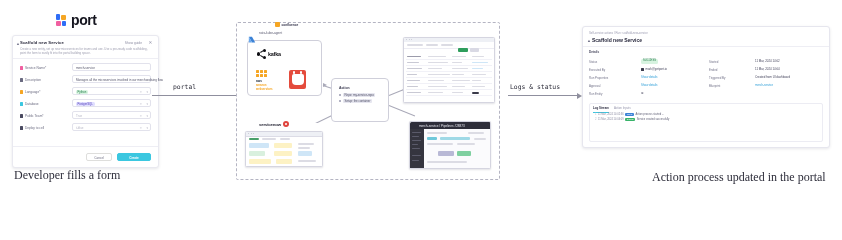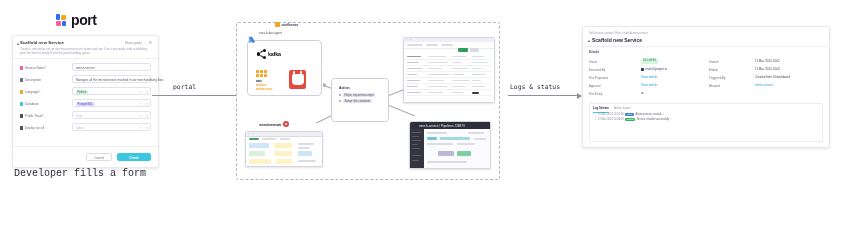--- a/index.html
+++ b/index.html
@@ -89,22 +89,22 @@
   .fc-foot{position:absolute;left:0;right:0;bottom:0;height:20px;border-top:1px solid #eeeef4;}
   .btn{
     position:absolute;top:6px;height:8px;border-radius:2px;
     font-size:3.1px;line-height:8px;text-align:center;box-sizing:border-box;
   }
   .btn-cancel{right:46px;width:26px;border:1px solid #dededc;color:#6e6e82;background:#fff;}
   .btn-create{right:7px;width:34px;background:#3bc7e0;color:#fff;font-weight:700;border:1px solid #3bc7e0;}
 
   .cap{
     position:absolute;
-    font-family:Liberation Mono, monospace;
-    font-size:10px;color:#2d2d3a;white-space:nowrap;
+    font-family:Liberation Serif, serif;
+    font-size:12px;color:#2d2d3a;white-space:nowrap;
   }
   .cap-left{left:14px;top:168px;}
 
   
   .arrowwrap{position:absolute;}
   .arrowline{position:absolute;left:0;top:0;height:1px;background:#8f8f9e;}
   .arrowhead{
     position:absolute;top:-2.5px;width:0;height:0;
     border-top:3px solid transparent;border-bottom:3px solid transparent;
     border-left:5px solid #8f8f9e;
@@ -646,14 +646,15 @@
       </div>
       <div class="logline" style="top:14px">
         <span class="lognum">2</span>
         <span class="logts">11 Mar, 2024 14:04:09</span>
         <span class="logbadge green">DONE</span>
         <span>Service created successfully</span>
       </div>
     </div>
   </div>
 
+  <div class="cap cap-right">Action process updated in the portal</div>
 
 </div>
 
 </body></html>

